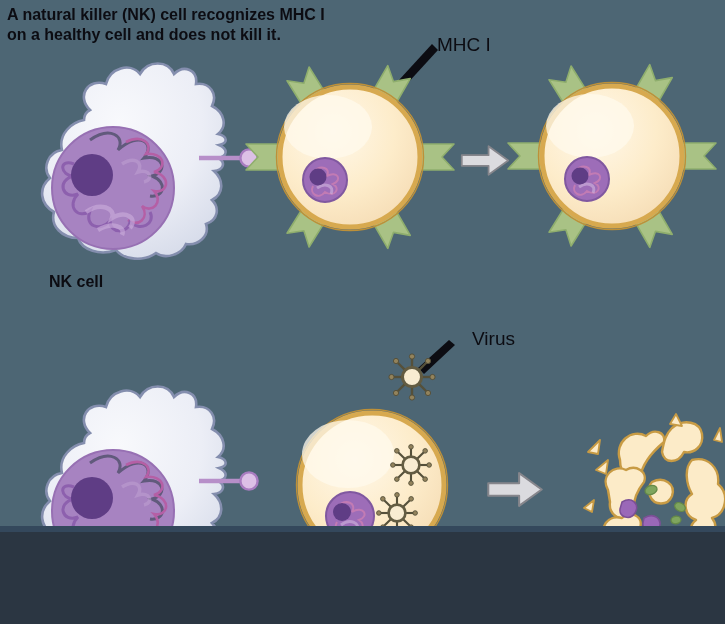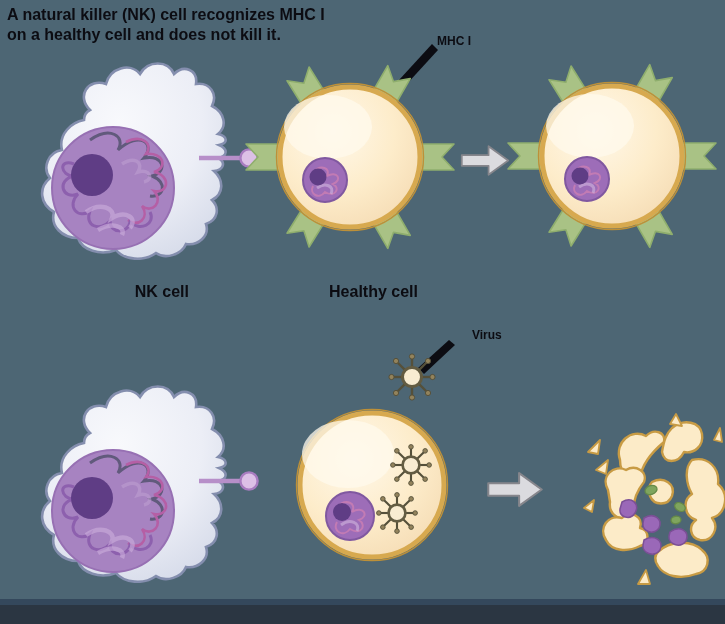--- a/index.html
+++ b/index.html
@@ -2,46 +2,45 @@
 <html><head>
 <meta charset="utf-8">
 <style>
   html,body{margin:0;padding:0;}
   body{
     font-family:"Liberation Sans","DejaVu Sans",sans-serif;
     background:#2b3642;
   }
   #stage{
     position:relative;
-    width:725px;height:605px;
+    width:725px;height:532px;
     background:#4d6674;
     overflow:hidden;
   }
   .caption{
     position:absolute;
     color:#0c0c12;
     font-size:16px;
     font-weight:700;
     line-height:1.28;
     white-space:pre-line;
   }
   .cell-label{
     position:absolute;
     color:#0c0c12;
     font-size:16px;
     font-weight:700;
-    text-align:right;
+    text-align:left;
     width:140px;
-    margin-top:10px;
   }
   .callout{
     position:absolute;
     color:#0c0c12;
-    font-size:12px;
-    font-weight:700;
+    font-size:19px;
+    font-weight:400;
   }
   .abs{position:absolute;}
   #footer-strip{
     position:absolute;left:0;bottom:0;width:725px;height:6px;
     background:#34485c;
   }
 </style>
 </head>
 <body>
 
@@ -149,21 +148,20 @@
   <svg class="abs" style="left:460px;top:144px;" width="50" height="33">
     <use href="#sym-arrow" width="50" height="33"></use>
   </svg>
 
   <svg class="abs" style="left:502px;top:62px;" width="220" height="190">
     <use href="#sym-healthy" width="220" height="190"></use>
   </svg>
 
   <div class="cell-label" style="left:49px;top:273px;">NK cell</div>
 
-  <div class="cell-label" style="left:278px;top:273px;">Healthy cell</div>
 
 
   <div class="callout" style="left:472px;top:328px;">Virus</div>
 
   <svg class="abs" style="left:417px;top:340px;" width="38" height="34" viewBox="0 0 38 34">
     <polygon points="32,0 38,5 7,34 1,28" fill="#0c0c12"></polygon>
   </svg>
 
   <svg class="abs" style="left:386px;top:351px;" width="52" height="52">
     <use href="#sym-virus" width="52" height="52"></use>

